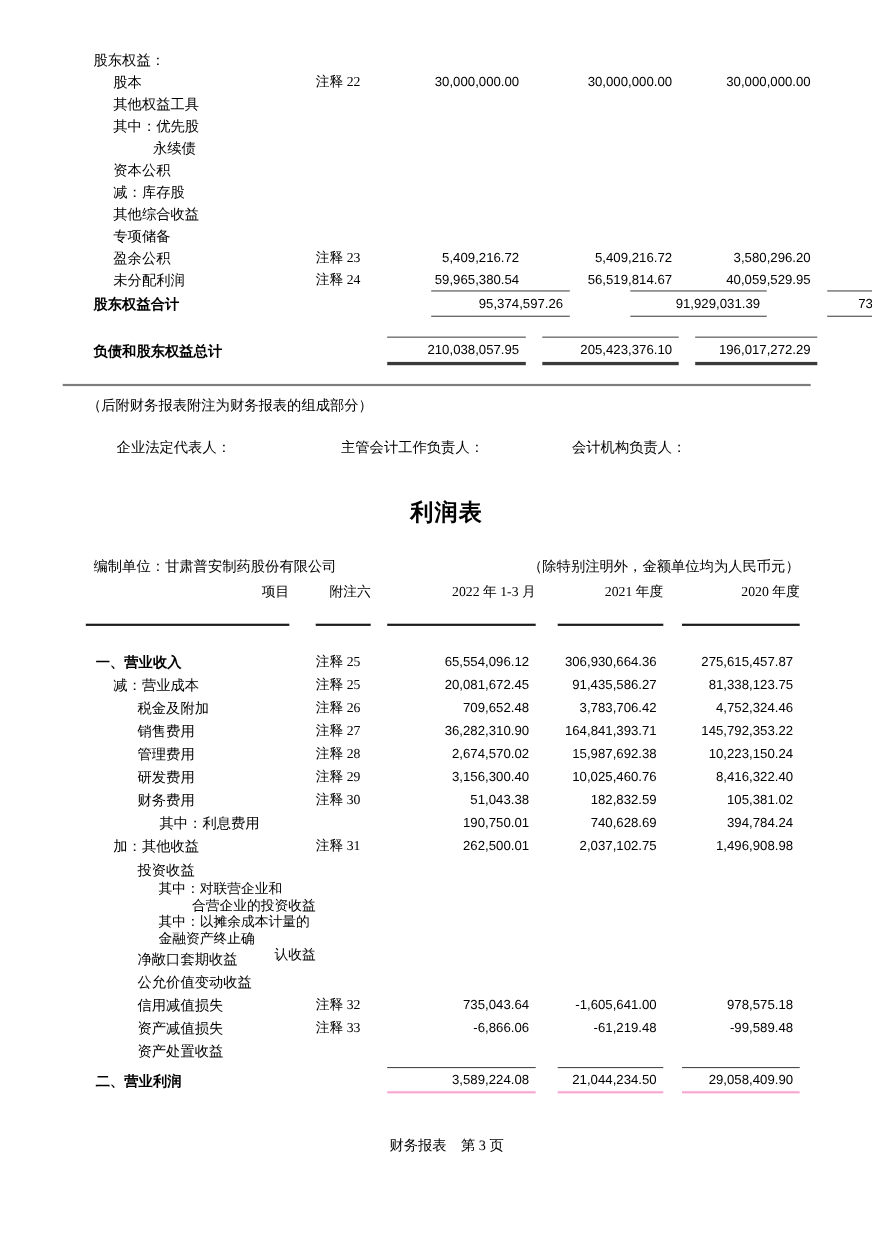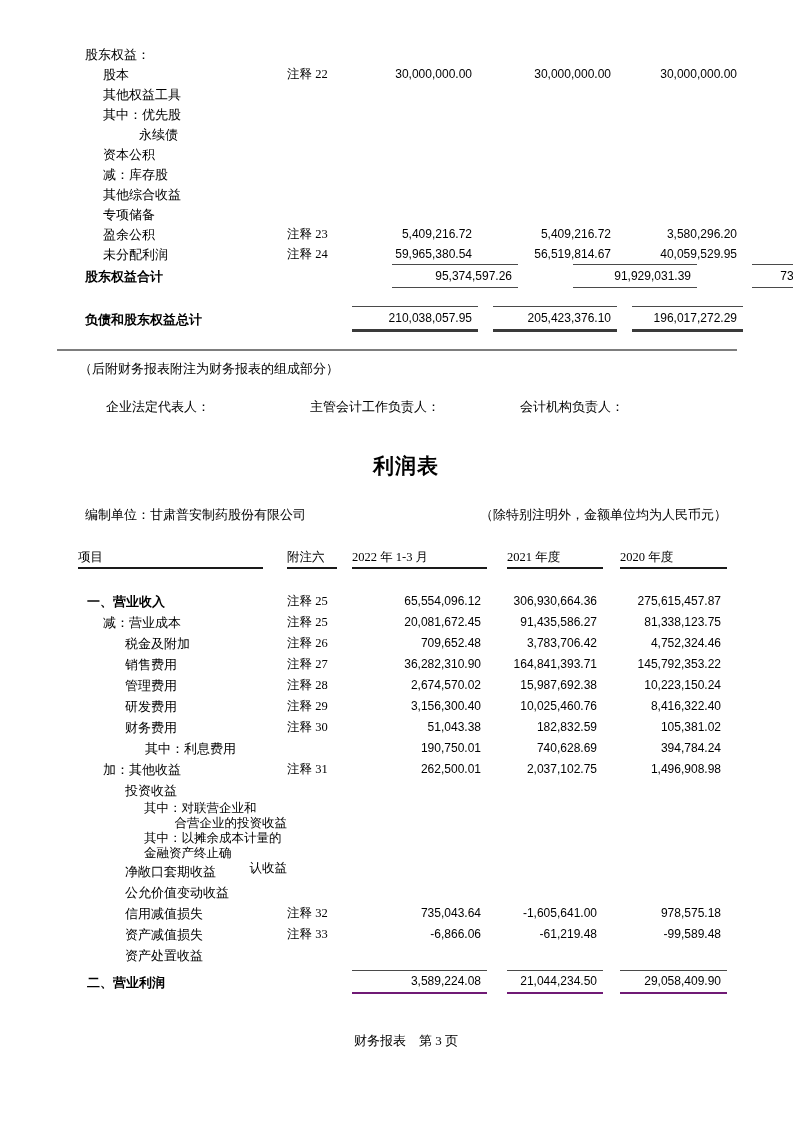--- a/index.html
+++ b/index.html
@@ -22,32 +22,32 @@
   .trow.wrapped{height:30px;}
   .trow.wrapped .label{white-space:normal;}
   .wline{font-size:12.5px;line-height:15px;}
   .w1{padding-left:57px;} .w2{padding-left:7px;text-align:right;}
   
   .trow.rule-subtotal{height:24px;gap:20px;}
   .trow.rule-subtotal .num{border-top:1px solid #4a4a4a;border-bottom:1px solid #4a4a4a;}
   .trow.rule-grand{height:26px;margin-top:18px;}
   .trow.rule-grand .num{border-top:1px solid #4a4a4a;border-bottom:3px solid #3a3a3a;}
   .trow.rule-operating{height:24px;margin-top:4px;}
-  .trow.rule-operating .num{border-top:1px solid #4a4a4a;border-bottom:2px solid #701a75;}
+  .trow.rule-operating .num{border-top:1px solid #4a4a4a;border-bottom:2px solid #f9a8d4;}
   
   .sep{position:absolute;left:57px;top:349px;width:680px;height:2px;background:#7d7d7d;}
   .footnote{position:absolute;left:79px;top:360px;font-size:13px;}
   .sig{position:absolute;top:398px;font-size:13px;}
   .sig.s1{left:85px;margin-left:21px;} .sig.s2{left:310px;} .sig.s3{left:520px;}
   
   .is-title{position:absolute;left:85px;top:452px;width:642px;text-align:center;font-size:21px;font-weight:bold;letter-spacing:1px;}
   .is-meta{position:absolute;left:85px;top:506px;width:642px;font-size:13px;}
   .is-meta .right{position:absolute;right:0;top:0;}
   .is-head{position:absolute;left:85px;top:540px;height:29px;width:642px;font-size:12.5px;}
-  .hcell{position:absolute;bottom:0;text-align:left;border-bottom:2px solid #1a1a1a;padding-bottom:1px;margin-top:37px;}
+  .hcell{position:absolute;bottom:0;text-align:right;border-bottom:2px solid #1a1a1a;padding-bottom:20px;margin-top:37px;}
   .h-item{left:-7px;width:185px;}
   .h-note{left:202px;width:50px;}
   .h-c1{left:267px;width:135px;}
   .h-c2{left:422px;width:96px;}
   .h-c3{left:535px;width:107px;}
   .pagefoot{position:absolute;left:85px;top:1032px;width:642px;text-align:center;font-size:13px;}
 </style>
 </head>
 <body>
 

